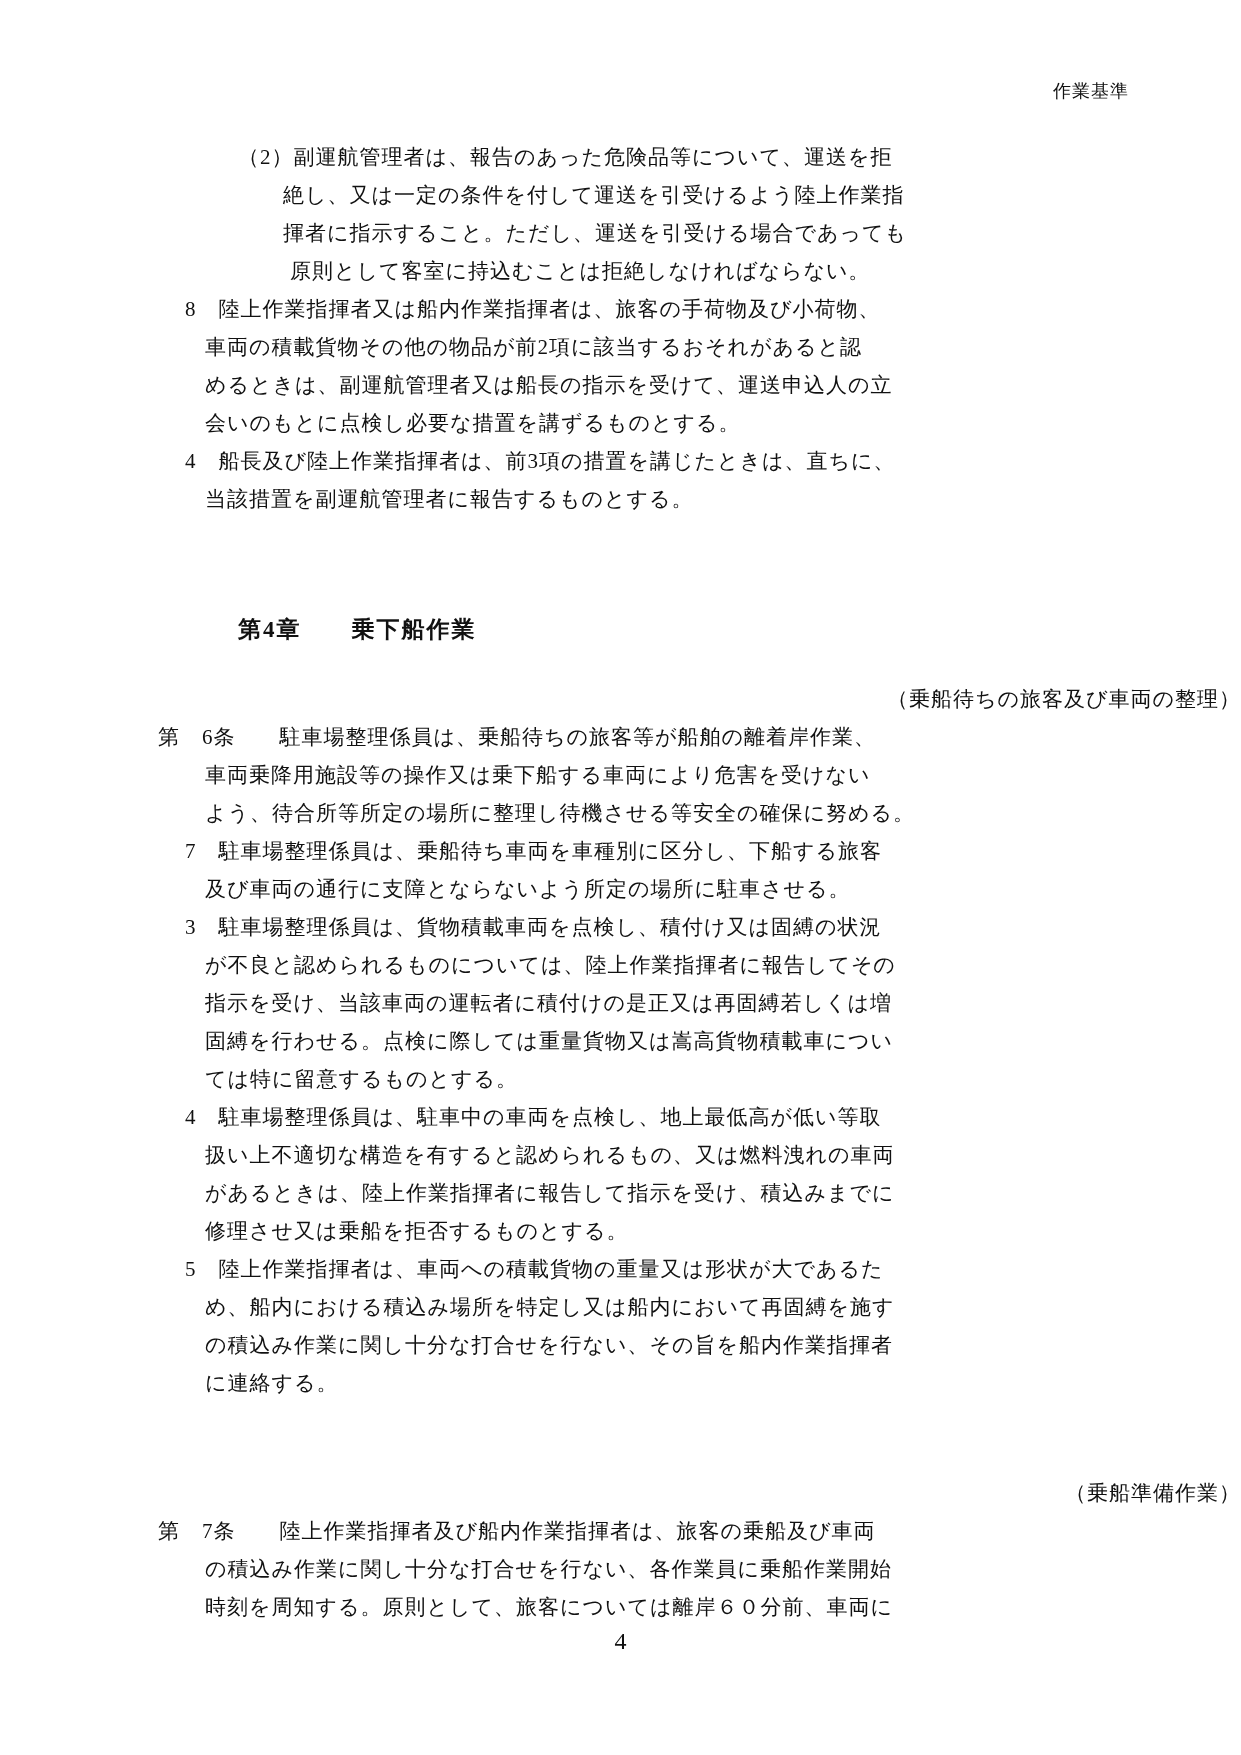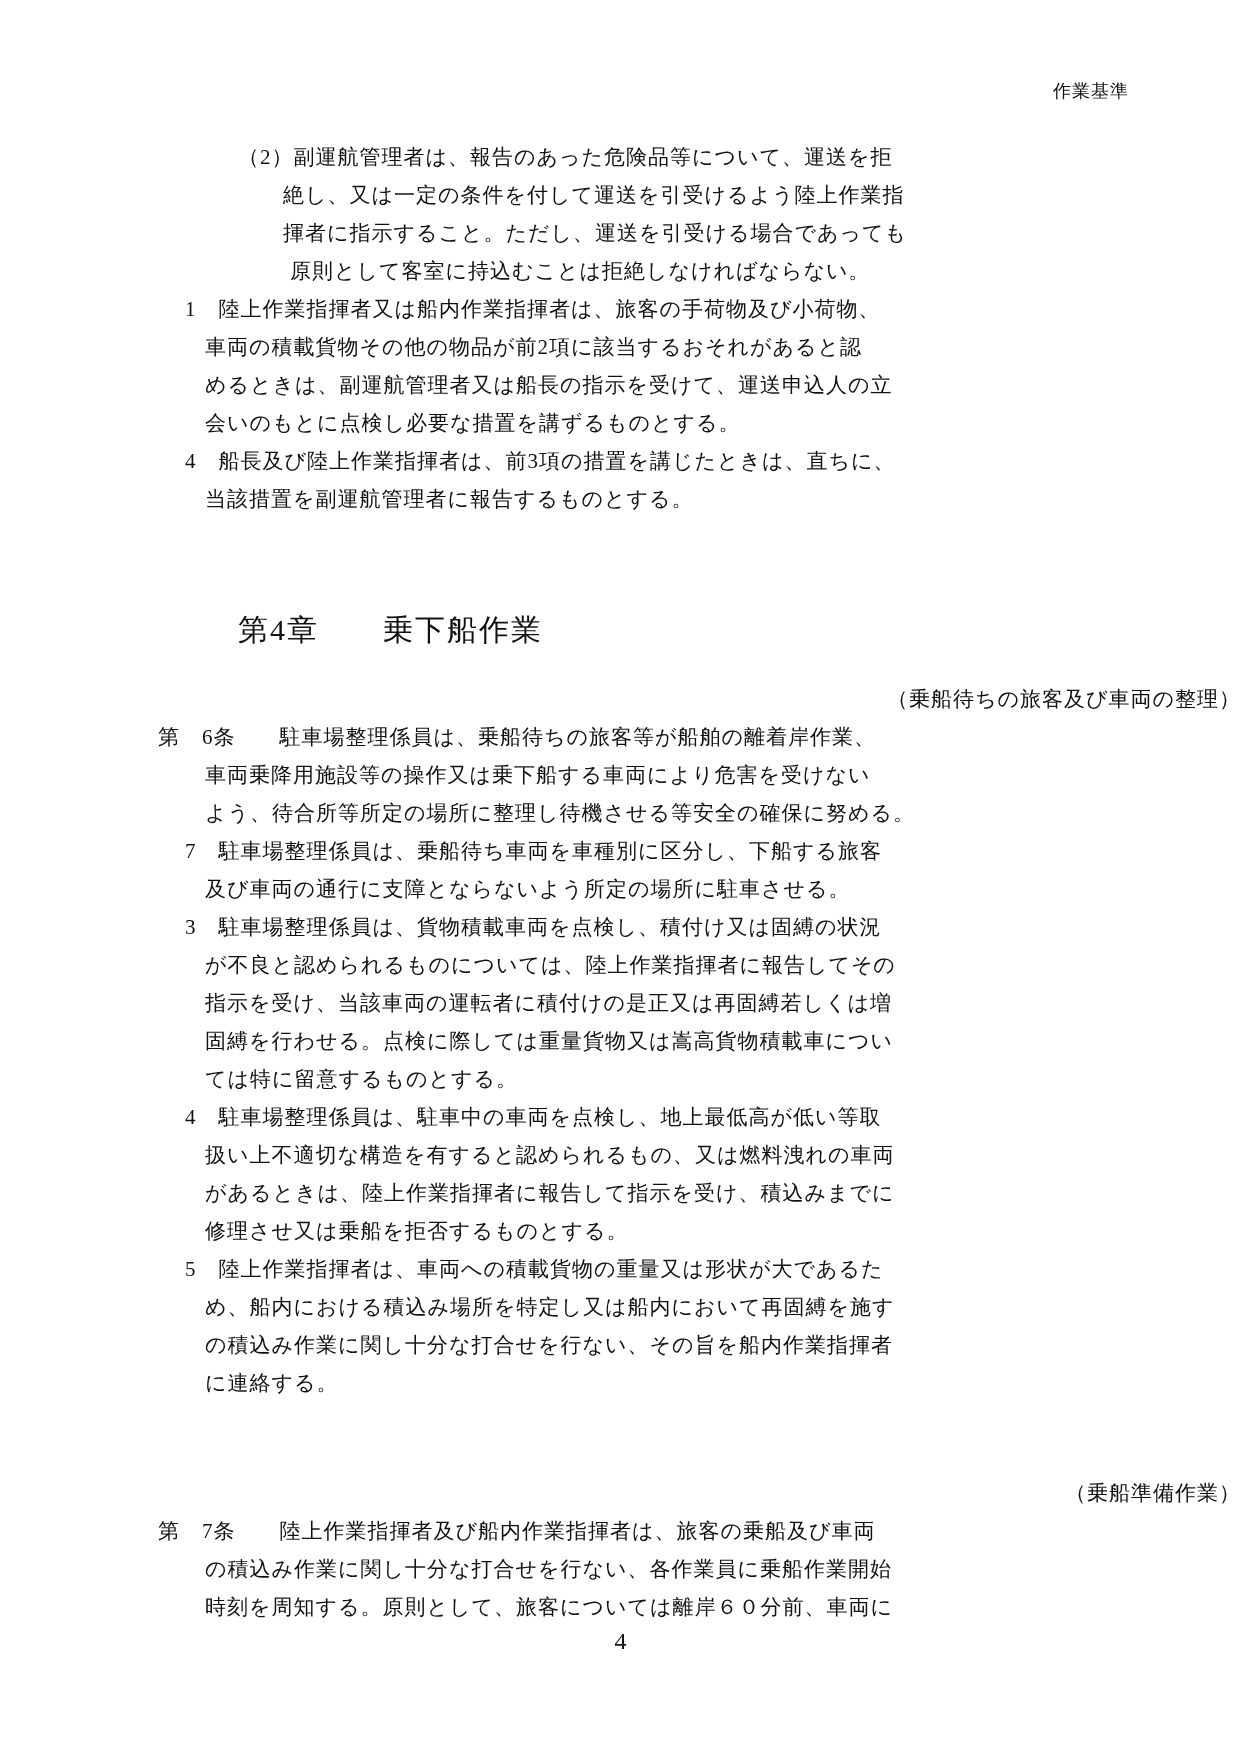--- a/index.html
+++ b/index.html
@@ -24,21 +24,21 @@
   }
   .lv-article{margin-left:158px;}
   .lv-paren{margin-left:172px;text-align:right;}
   .lv-num{margin-left:185px;}
   .lv-cont{margin-left:205px;}
   .lv-p2{margin-left:238px;}
   .lv-p2c{margin-left:283px;}
   .lv-p2c2{margin-left:290px;}
   .chapter-heading{
     margin:90px 0 28px 238px;
-    font-size:30px;font-weight:normal;line-height:44px;
+    font-size:23px;font-weight:bold;line-height:44px;
     letter-spacing:2px;white-space:nowrap;
   }
   .caption-gap{margin-top:26px;}
   .section-gap{margin-top:72px;}
   .page-number{
     position:absolute;top:1626px;left:0;width:100%;
     text-align:center;font-size:24px;line-height:30px;
   }
 </style>
 </head>
@@ -48,21 +48,21 @@
 
   <div class="running-header">作業基準</div>
 
   <div class="content">
 
     <section>
       <div class="ln lv-p2">（2）副運航管理者は、報告のあった危険品等について、運送を拒</div>
       <div class="ln lv-p2c">絶し、又は一定の条件を付して運送を引受けるよう陸上作業指</div>
       <div class="ln lv-p2c">揮者に指示すること。ただし、運送を引受ける場合であっても</div>
       <div class="ln lv-p2c2">原則として客室に持込むことは拒絶しなければならない。</div>
-      <div class="ln lv-num">1　陸上作業指揮者又は船内作業指揮者は、旅客の手荷物及び小荷物、</div>
+      <div class="ln lv-num">8　陸上作業指揮者又は船内作業指揮者は、旅客の手荷物及び小荷物、</div>
       <div class="ln lv-cont">車両の積載貨物その他の物品が前2項に該当するおそれがあると認</div>
       <div class="ln lv-cont">めるときは、副運航管理者又は船長の指示を受けて、運送申込人の立</div>
       <div class="ln lv-cont">会いのもとに点検し必要な措置を講ずるものとする。</div>
       <div class="ln lv-num">4　船長及び陸上作業指揮者は、前3項の措置を講じたときは、直ちに、</div>
       <div class="ln lv-cont">当該措置を副運航管理者に報告するものとする。</div>
     </section>
 
     <h2 class="chapter-heading">第4章　　乗下船作業</h2>
 
     <section>

